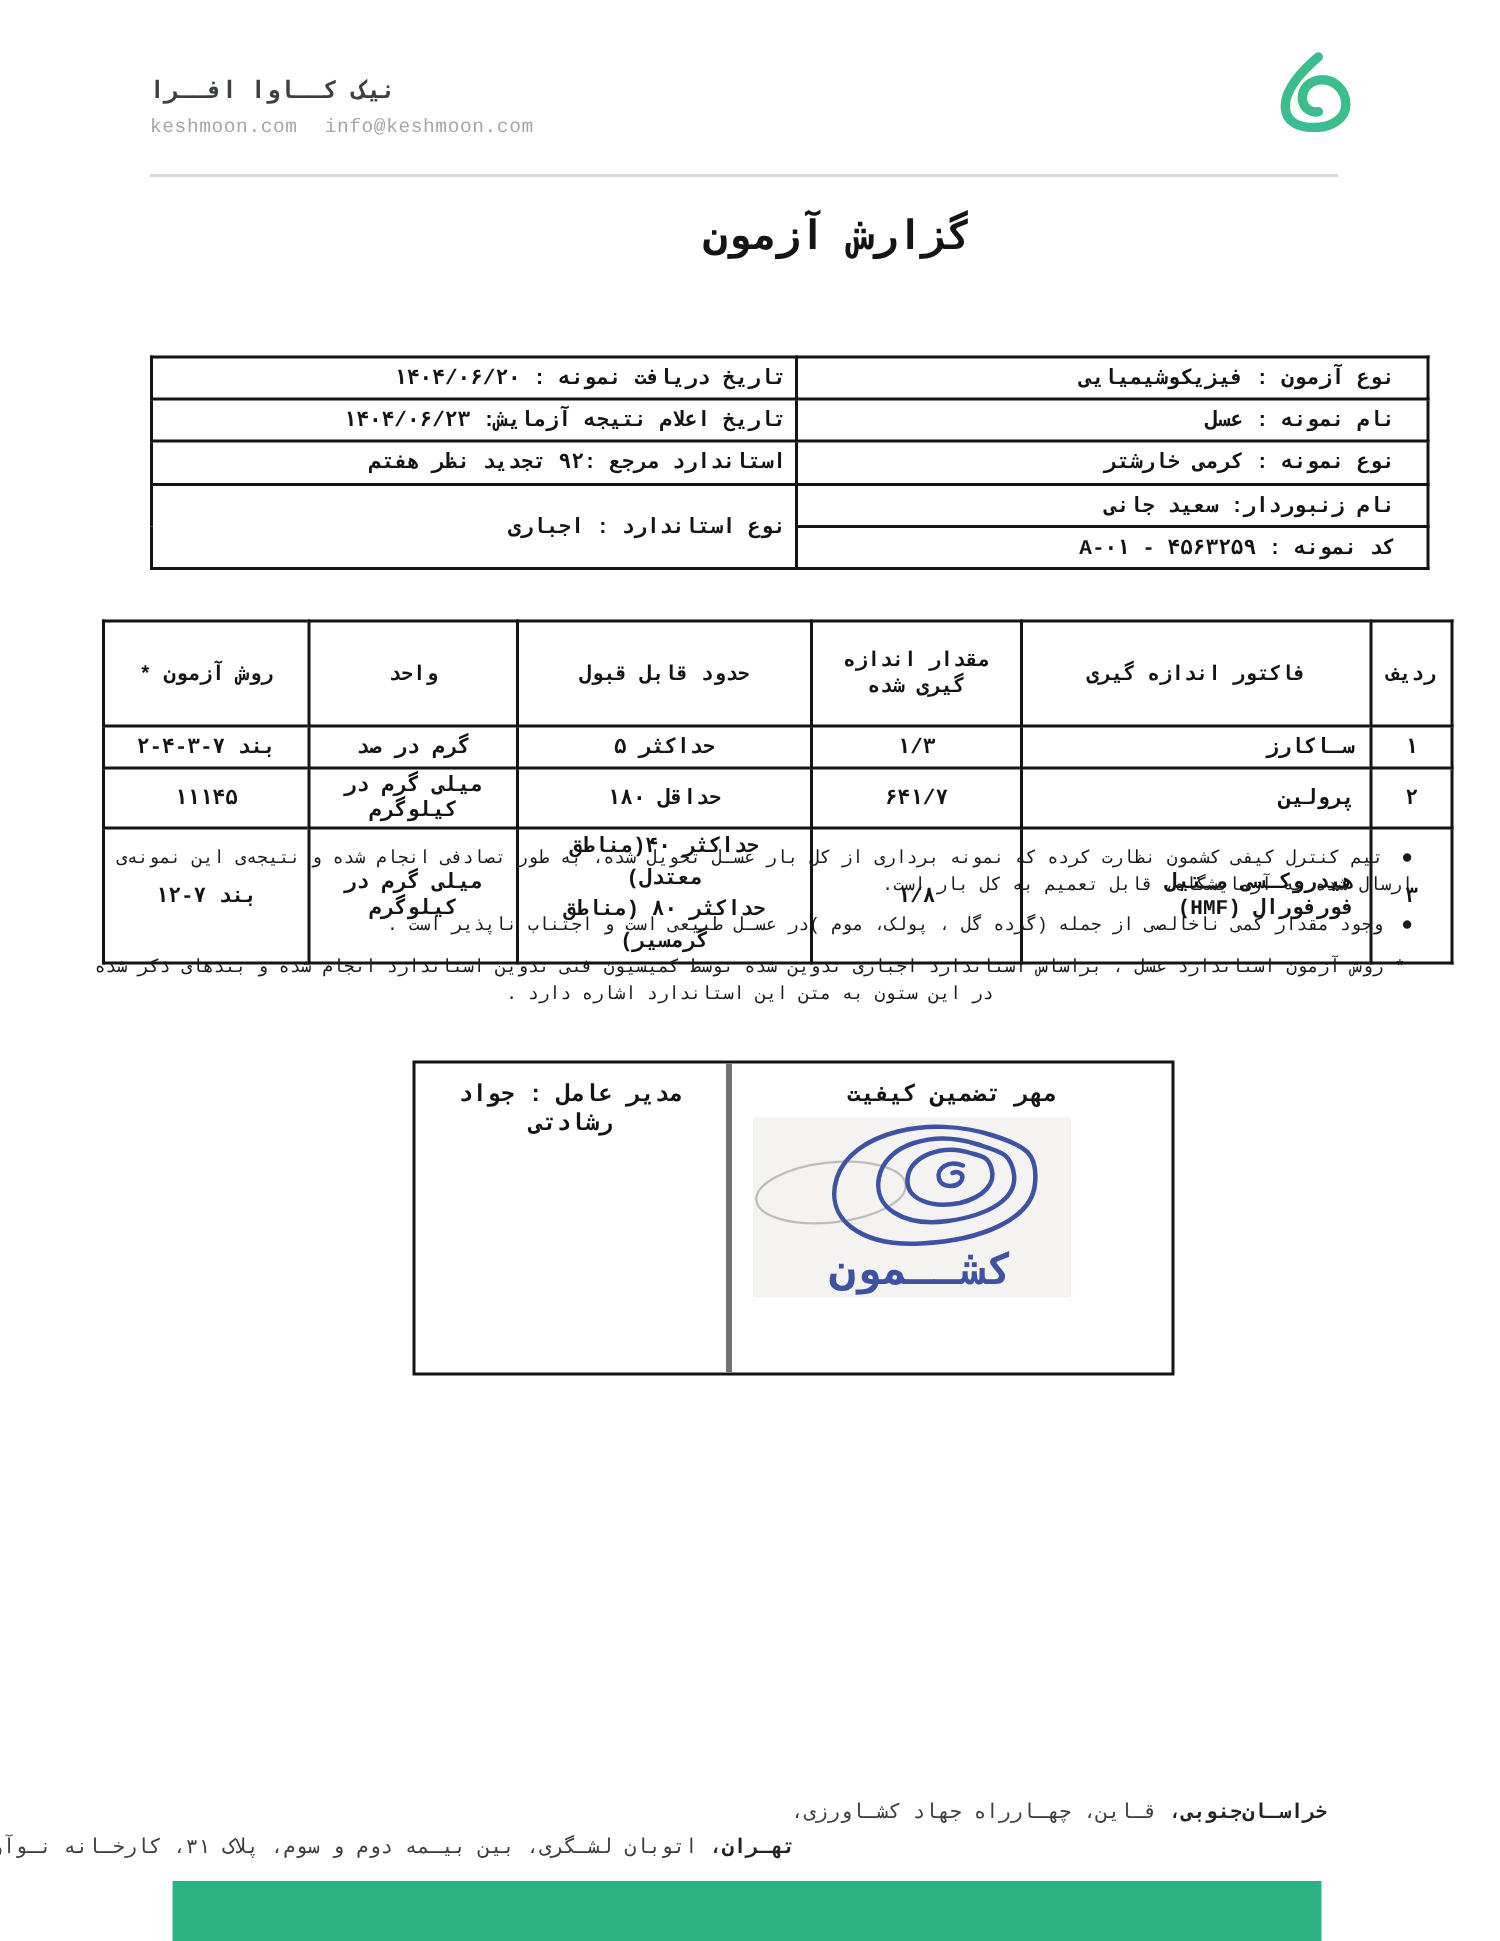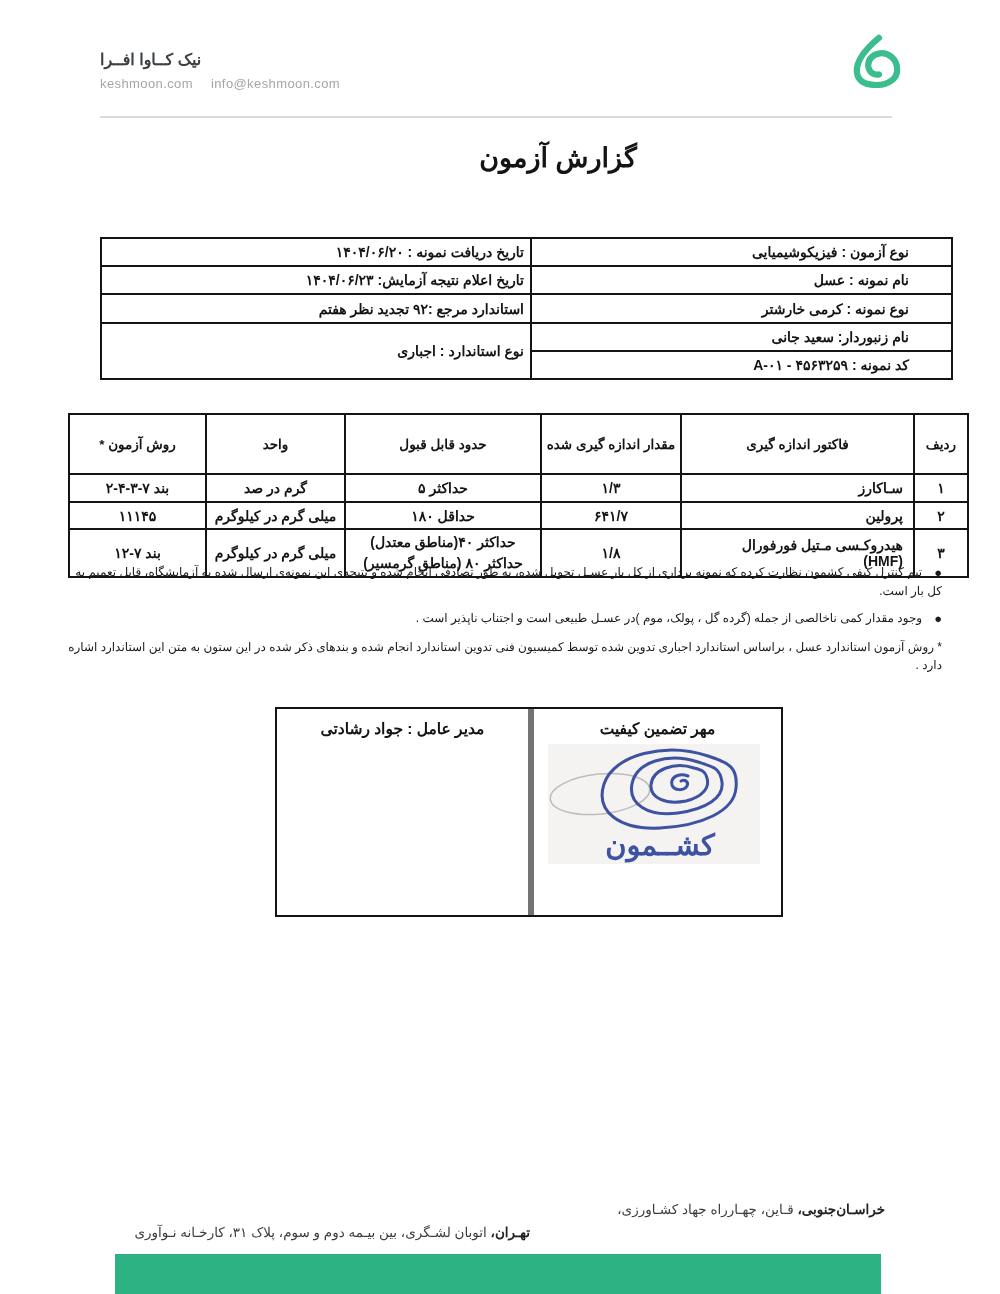--- a/index.html
+++ b/index.html
@@ -1,57 +1,57 @@
 <!DOCTYPE html>
 <html lang="fa"><head>
 <meta charset="utf-8">
 <style>
   html,body{margin:0;padding:0;background:#ffffff;}
   .page{
     position:relative;width:1000px;height:1294px;background:#fff;overflow:hidden;
-    font-family:Liberation Sans, sans-serif;color:#141414;
+    font-family:Liberation Mono, monospace;color:#141414;
   }
   
   .hdr-left{position:absolute;left:100px;top:50px;text-align:left;}
   .company{font-size:16px;font-weight:bold;color:#3b4045;direction:rtl;white-space:nowrap;}
   .urls{margin-top:7px;font-size:13px;color:#a2a7ab;letter-spacing:.4px;white-space:nowrap;}
   .urls span{margin-right:18px;}
   .logo-icon{position:absolute;left:852px;top:34px;width:50px;height:54px;}
   .wordmark{position:absolute;right:148px;top:42px;font-size:36px;font-weight:bold;
             color:#3b4045;direction:rtl;white-space:nowrap;}
   .hdr-rule{position:absolute;left:100px;top:116px;width:792px;height:2px;background:#d8dbdd;}
   
   .doc-title{position:absolute;left:0;top:142px;width:1000px;text-align:center;
              font-size:27px;font-weight:bold;direction:rtl;transform:translateX(58px);}
   
   table{border-collapse:collapse;direction:rtl;}
   td,th{border:2px solid #141414;font-size:14px;font-weight:bold;color:#141414;
         padding:2px 6px;vertical-align:middle;}
   .info-table{position:absolute;left:100px;top:237px;width:851px;table-layout:fixed;}
   .info-table td{text-align:right;}
-  .info-table td.ic{padding-right:42px;}
+  .info-table td.ic{padding-right:21px;}
   .info-table td.il{}
   .ir1{height:28px}.ir2{height:28px}.ir3{height:29px}.ir4{height:28px}.ir5{height:28px}
   .res-table{position:absolute;left:68px;top:413px;width:899px;table-layout:fixed;}
   .res-table th{height:24px;text-align:center;font-size:13.5px;padding:17px 2px;}
   .res-table td{text-align:center;margin-top:32px;}
   .rr1{height:28px}.rr2{height:27px}.rr3{height:46px}
   .res-table td.factor{text-align:right;padding-right:10px;padding-left:39px;}
   .limit2line div{line-height:21px;}
   
   .notes{position:absolute;left:58px;right:58px;top:563px;direction:rtl;text-align:right;
          font-size:12px;color:#1a1a1a;}
   .bullet{margin-bottom:9px;line-height:18px;}
   .bullet .dot{font-size:13px;margin-left:12px;vertical-align:middle;}
-  .footnote{margin-top:10px;line-height:18px;}
+  .footnote{margin-top:10px;line-height:18px;text-align:center;}
   
   .sig-box{position:absolute;left:275px;top:707px;width:508px;height:210px;
            border:2px solid #141414;display:flex;direction:rtl;box-sizing:border-box;}
   .sig-cell{box-sizing:border-box;}
-  .sig-right{width:253px;border-left:6px solid #737373;}
+  .sig-right{width:297px;border-left:4px solid #737373;}
   .sig-left{flex:1;}
   .sig-title{margin-top:11px;text-align:center;font-size:15.5px;font-weight:bold;direction:rtl;}
   .stamp{display:block;margin:6px auto 0 14px;width:212px;height:120px;background:#f4f3f1;}
   
   .footer-right{position:absolute;right:115px;top:1198px;text-align:right;direction:rtl;
                 font-size:13.5px;color:#3c3c3c;line-height:23px;white-space:nowrap;}
   .footer-right b,.footer-left b{color:#222;}
   .footer-left{position:absolute;left:115px;top:1221px;width:415px;direction:rtl;text-align:right;
                font-size:13.5px;color:#3c3c3c;line-height:23px;white-space:nowrap;}
   .footer-bar{position:absolute;left:115px;top:1254px;width:766px;height:40px;background:#2db383;}

